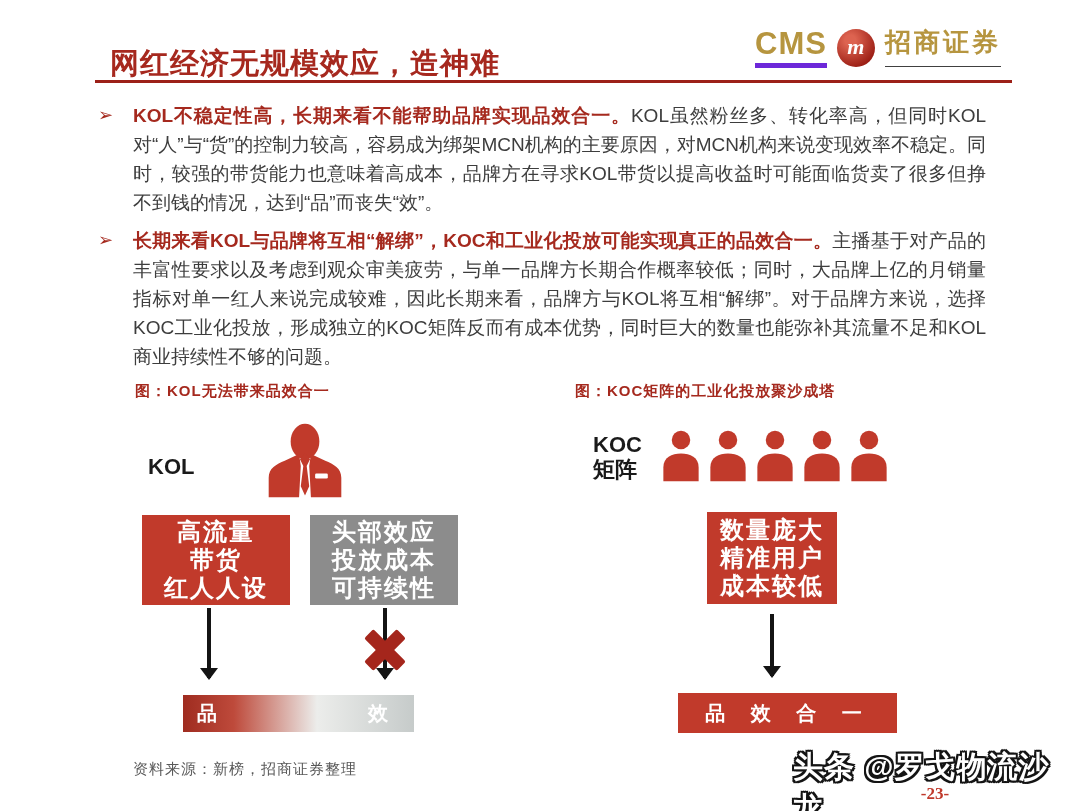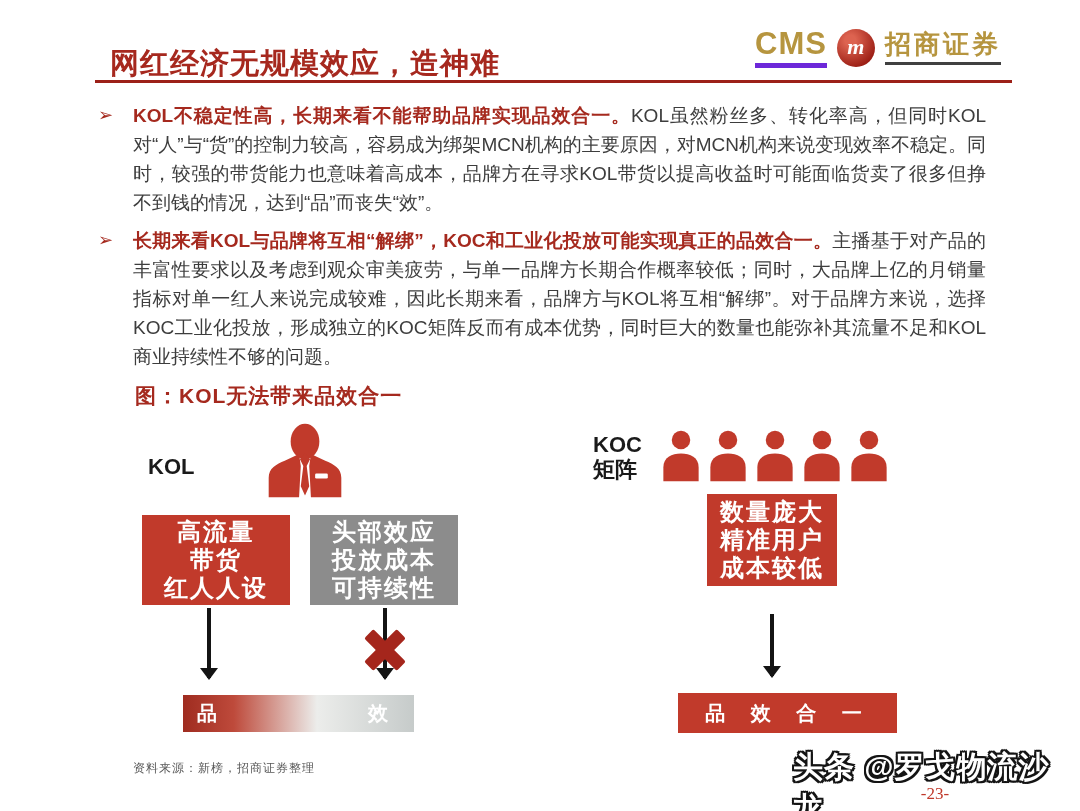--- a/index.html
+++ b/index.html
@@ -21,49 +21,49 @@
     width:38px;height:38px;border-radius:50%;
     background:radial-gradient(circle at 35% 30%, #DD6350 15%, #9C1F15 75%);
     display:flex;align-items:center;justify-content:center;
   }
   .sphere i{
     color:#fff;font-style:italic;font-weight:bold;font-size:22px;line-height:1;
     font-family:"Liberation Serif","DejaVu Serif",serif;transform:translateY(-1px);
   }
   .logo .cn{
     font-size:26px;font-weight:bold;color:#B6953F;line-height:1;
-    border-bottom:3px solid #404040;padding-bottom:5px;letter-spacing:3px;
+    border-bottom:1px solid #404040;padding-bottom:11px;letter-spacing:3px;
   }
   .rule{position:absolute;left:95px;top:80px;width:917px;height:3px;background:#9C2018;}
   
   .bullets{position:absolute;left:96px;top:101px;width:890px;}
   .bullet{position:relative;padding-left:37px;margin-bottom:9px;
     font-size:19px;line-height:29px;color:#3D3D3D;text-align:justify;}
   .bullet .marker{position:absolute;left:2px;top:0;color:#A5291E;font-size:18px;}
   .bullet .lead{font-weight:bold;color:#A5291E;}
   
   .figures{position:absolute;left:0;top:370px;width:1080px;height:380px;}
-  .fig-title{position:absolute;margin:0;font-size:21px;font-weight:bold;color:#A5291E;letter-spacing:1px;}
+  .fig-title{position:absolute;margin:0;font-size:15px;font-weight:bold;color:#A5291E;letter-spacing:1px;}
   .fig-title.left{left:135px;top:12px;}
   .fig-title.right{left:575px;top:12px;}
   .actor-label{position:absolute;font-size:22px;font-weight:bold;color:#1a1a1a;white-space:pre-line;line-height:25px;}
   .kol-label{left:148px;top:84px;}
   .koc-label{left:593px;top:62px;}
   .biz-icon{position:absolute;left:262px;top:52px;width:86px;height:76px;}
   .koc-row{position:absolute;left:660px;top:58px;display:flex;gap:5px;}
   .vbox{
     position:absolute;display:flex;align-items:center;justify-content:center;
     color:#fff;font-size:24px;font-weight:bold;text-align:center;
   }
   .vbox .vbox-text{white-space:pre-line;line-height:28px;letter-spacing:2px;}
   .vbox.red{background:#C13A2B;}
   .vbox.gray{background:#8C8C8C;}
   .box-l1{left:142px;top:145px;width:148px;height:90px;}
   .box-l2{left:310px;top:145px;width:148px;height:90px;text-align:right;}
-  .box-r1{left:707px;top:124px;width:130px;height:92px;}
+  .box-r1{left:707px;top:142px;width:130px;height:92px;}
   .arrow{position:absolute;width:4px;background:#141414;}
   .arrow::after{
     content:"";position:absolute;left:50%;transform:translateX(-50%);bottom:-11px;
     width:0;height:0;border:9px solid transparent;border-top:12px solid #141414;
   }
   .arrow-l1{left:207px;top:238px;height:70px;}
   .arrow-l2{left:383px;top:238px;height:70px;}
   .arrow-r1{left:770px;top:244px;height:62px;}
   .cross{position:absolute;left:365px;top:260px;width:40px;height:40px;}
   .cross::before,.cross::after{
@@ -81,32 +81,32 @@
   }
   .grad-bar .b-left{left:14px;}
   .grad-bar .b-right{right:26px;}
   .solid-bar{
     position:absolute;left:678px;top:323px;width:219px;height:40px;background:#C13A2B;
     color:#fff;font-size:20px;font-weight:bold;line-height:40px;text-align:center;
     letter-spacing:8px;word-spacing:4px;
   }
   
   .source{
-    position:absolute;left:133px;top:760px;font-size:12px;color:#595959;letter-spacing:1px;
+    position:absolute;left:133px;top:760px;font-size:15px;color:#595959;letter-spacing:1px;
     font-family:"Liberation Serif","DejaVu Serif",serif;
   }
   .watermark{
     position:absolute;left:793px;top:747px;font-size:30px;font-weight:bold;color:#fff;
     letter-spacing:1px;
     text-shadow:-2px -2px 0 #141414,2px -2px 0 #141414,-2px 2px 0 #141414,2px 2px 0 #141414,
                 0 2px 0 #141414,2px 0 0 #141414,0 -2px 0 #141414,-2px 0 0 #141414;
   }
   .pageno{
     position:absolute;left:900px;top:784px;width:70px;text-align:center;
-    font-size:17px;font-weight:normal;color:#C0392B;
+    font-size:17px;font-weight:bold;color:#C0392B;
     font-family:"Liberation Serif","DejaVu Serif",serif;
   }
 </style>
 </head>
 <body>
 
 <div class="page">
 
   <h1 class="title">网红经济无规模效应，造神难</h1>
   <div class="logo">
@@ -122,20 +122,21 @@
     <div class="bullet">
       <span class="marker">➢</span><span class="lead">KOL不稳定性高，长期来看不能帮助品牌实现品效合一。</span><span>KOL虽然粉丝多、转化率高，但同时KOL对“人”与“货”的控制力较高，容易成为绑架MCN机构的主要原因，对MCN机构来说变现效率不稳定。同时，较强的带货能力也意味着高成本，品牌方在寻求KOL带货以提高收益时可能面临货卖了很多但挣不到钱的情况，达到“品”而丧失“效”。</span>
     </div>
     <div class="bullet">
       <span class="marker">➢</span><span class="lead">长期来看KOL与品牌将互相“解绑”，KOC和工业化投放可能实现真正的品效合一。</span><span>主播基于对产品的丰富性要求以及考虑到观众审美疲劳，与单一品牌方长期合作概率较低；同时，大品牌上亿的月销量指标对单一红人来说完成较难，因此长期来看，品牌方与KOL将互相“解绑”。对于品牌方来说，选择KOC工业化投放，形成独立的KOC矩阵反而有成本优势，同时巨大的数量也能弥补其流量不足和KOL商业持续性不够的问题。</span>
     </div>
   </div>
 
   <div class="figures">
     <p class="fig-title left">图：KOL无法带来品效合一</p>
+    <p class="fig-title right">图：KOC矩阵的工业化投放聚沙成塔</p>
 
     <div class="actor-label kol-label">KOL</div>
     <svg class="biz-icon" viewBox="0 0 100 90" xmlns="http://www.w3.org/2000/svg">
       <ellipse cx="50" cy="23" rx="17" ry="21" fill="#C13A2B"></ellipse>
       <path d="M7,89 L7,66 C7,55 16,50 26,46 L43,38 L45,52 L43,89 Z" fill="#C13A2B"></path>
       <path d="M93,89 L93,66 C93,55 84,50 74,46 L57,38 L55,52 L57,89 Z" fill="#C13A2B"></path>
       <path d="M50,37 L44,44 L48,52 L45,76 L50,87 L55,76 L52,52 L56,44 Z" fill="#C13A2B"></path>
       <rect x="62" y="61" width="15" height="6" rx="1.5" fill="#fff"></rect>
     </svg>
     <div class="vbox red box-l1">

